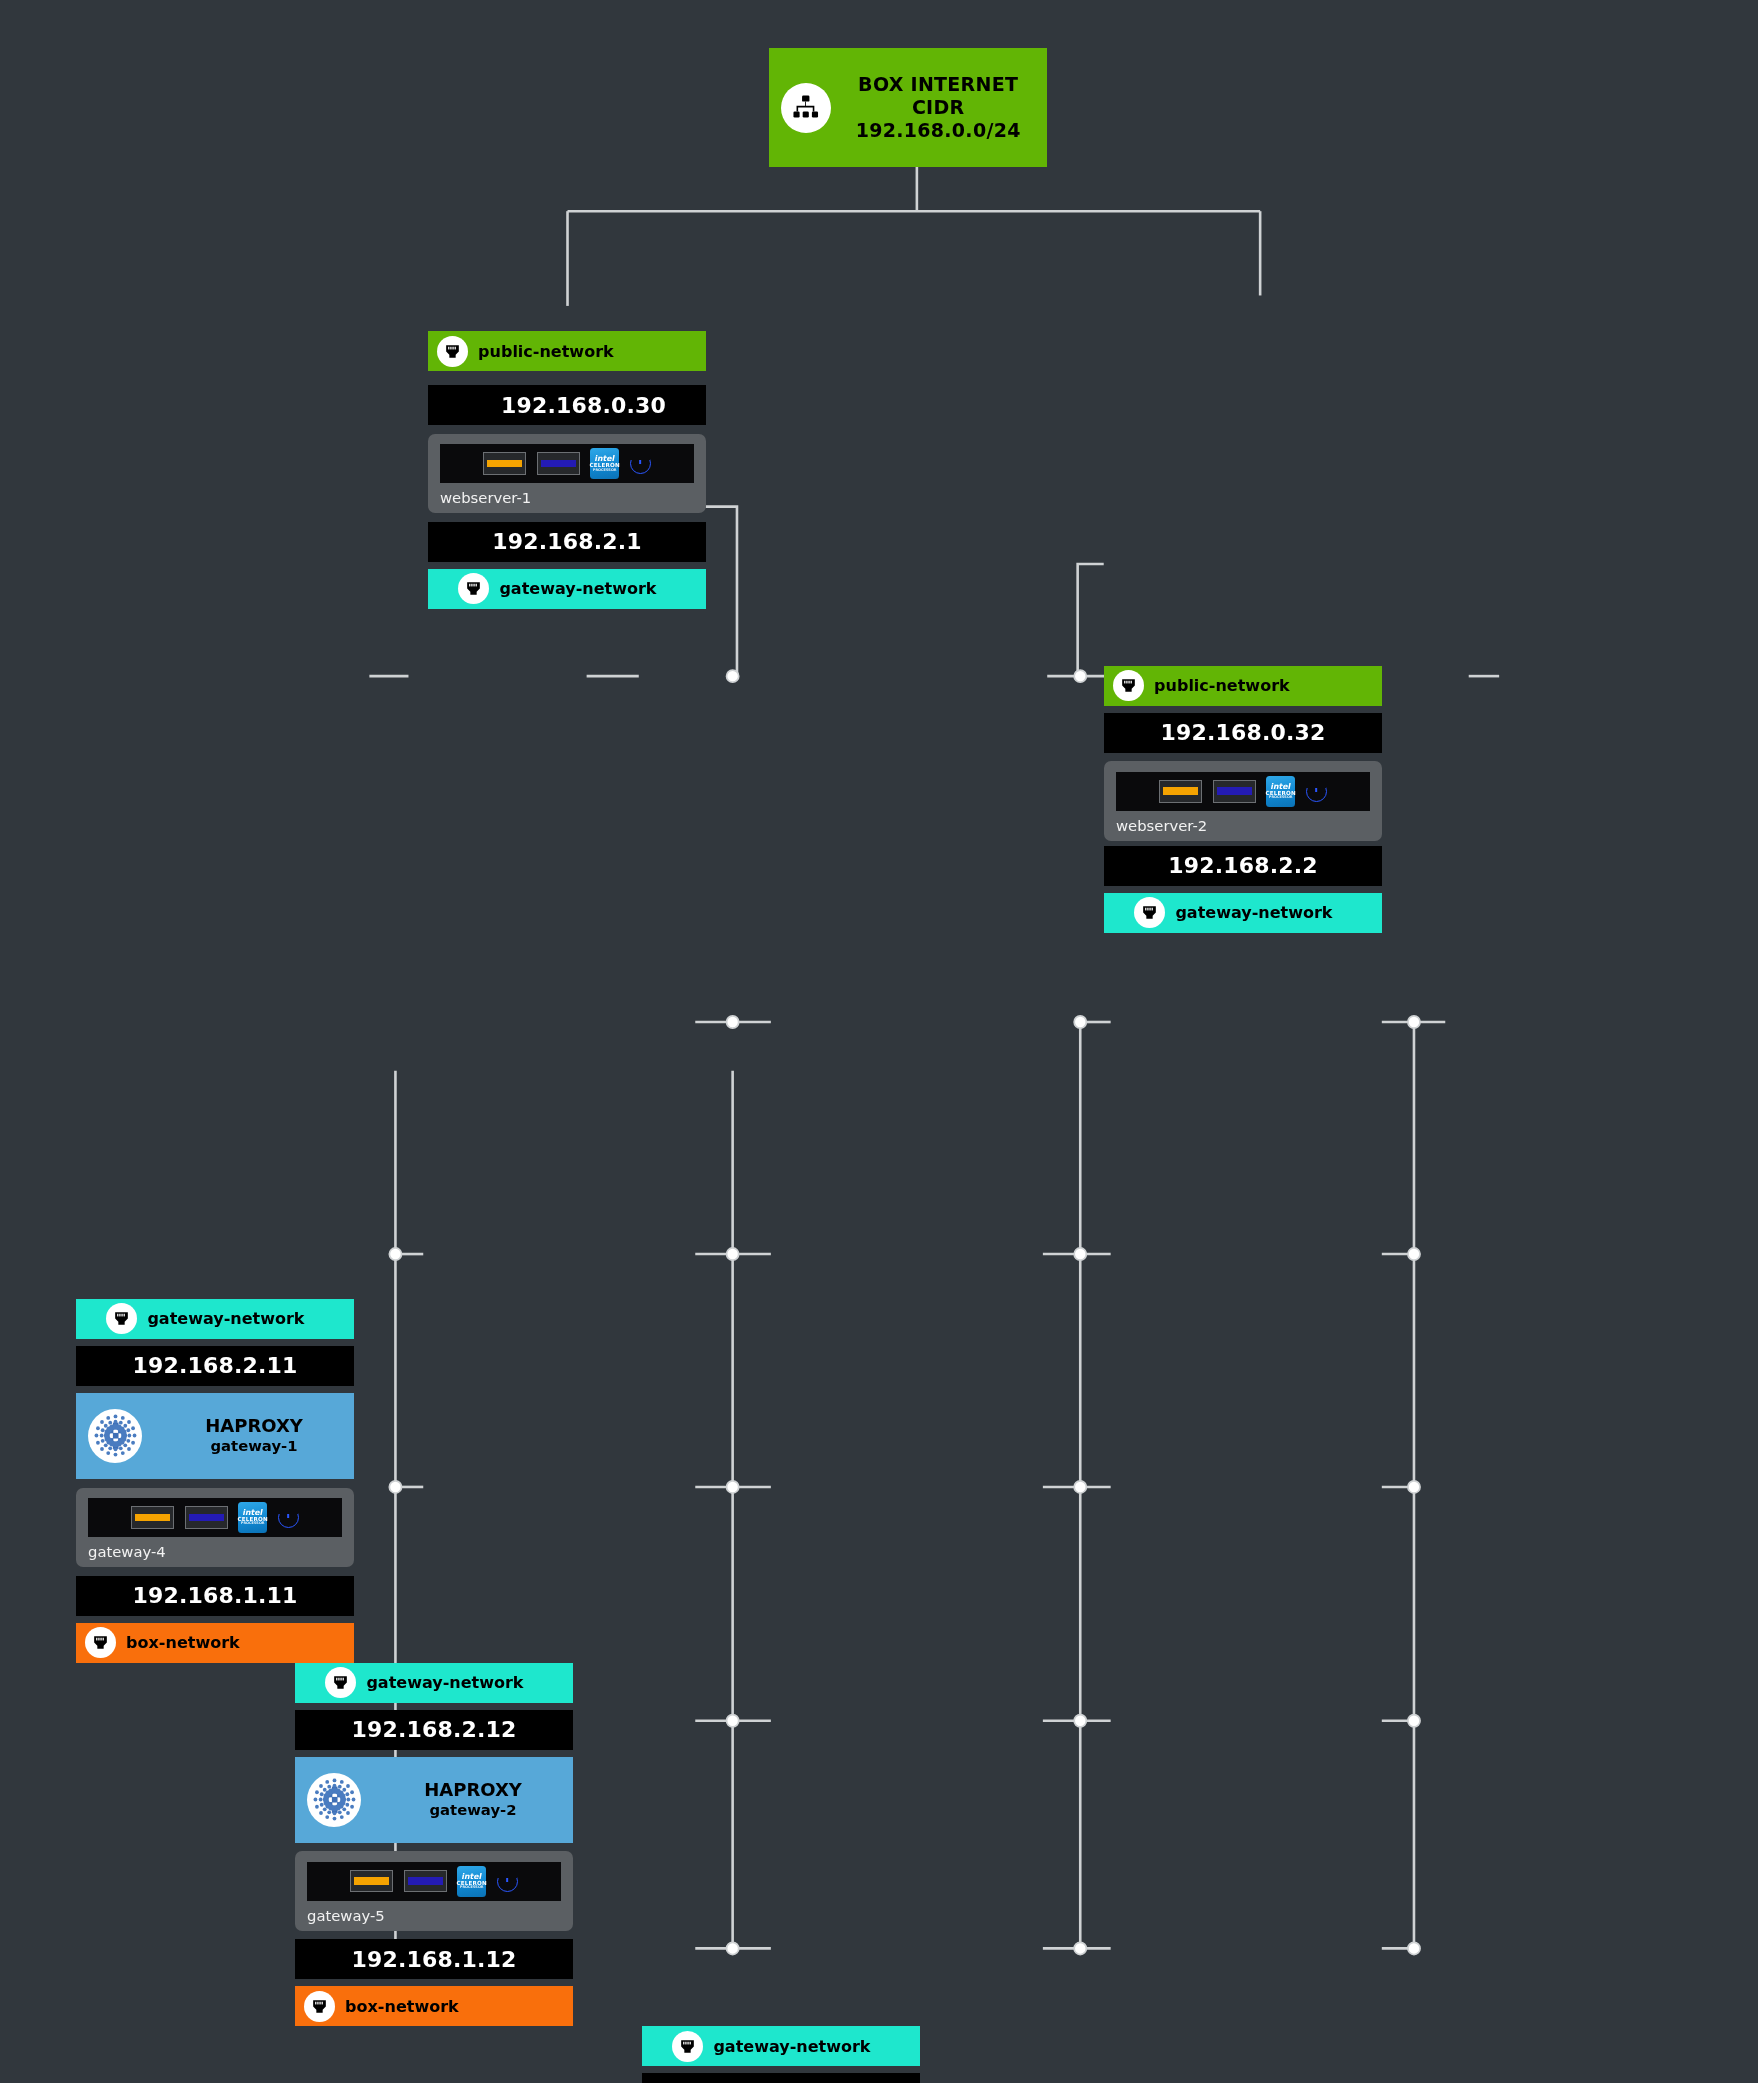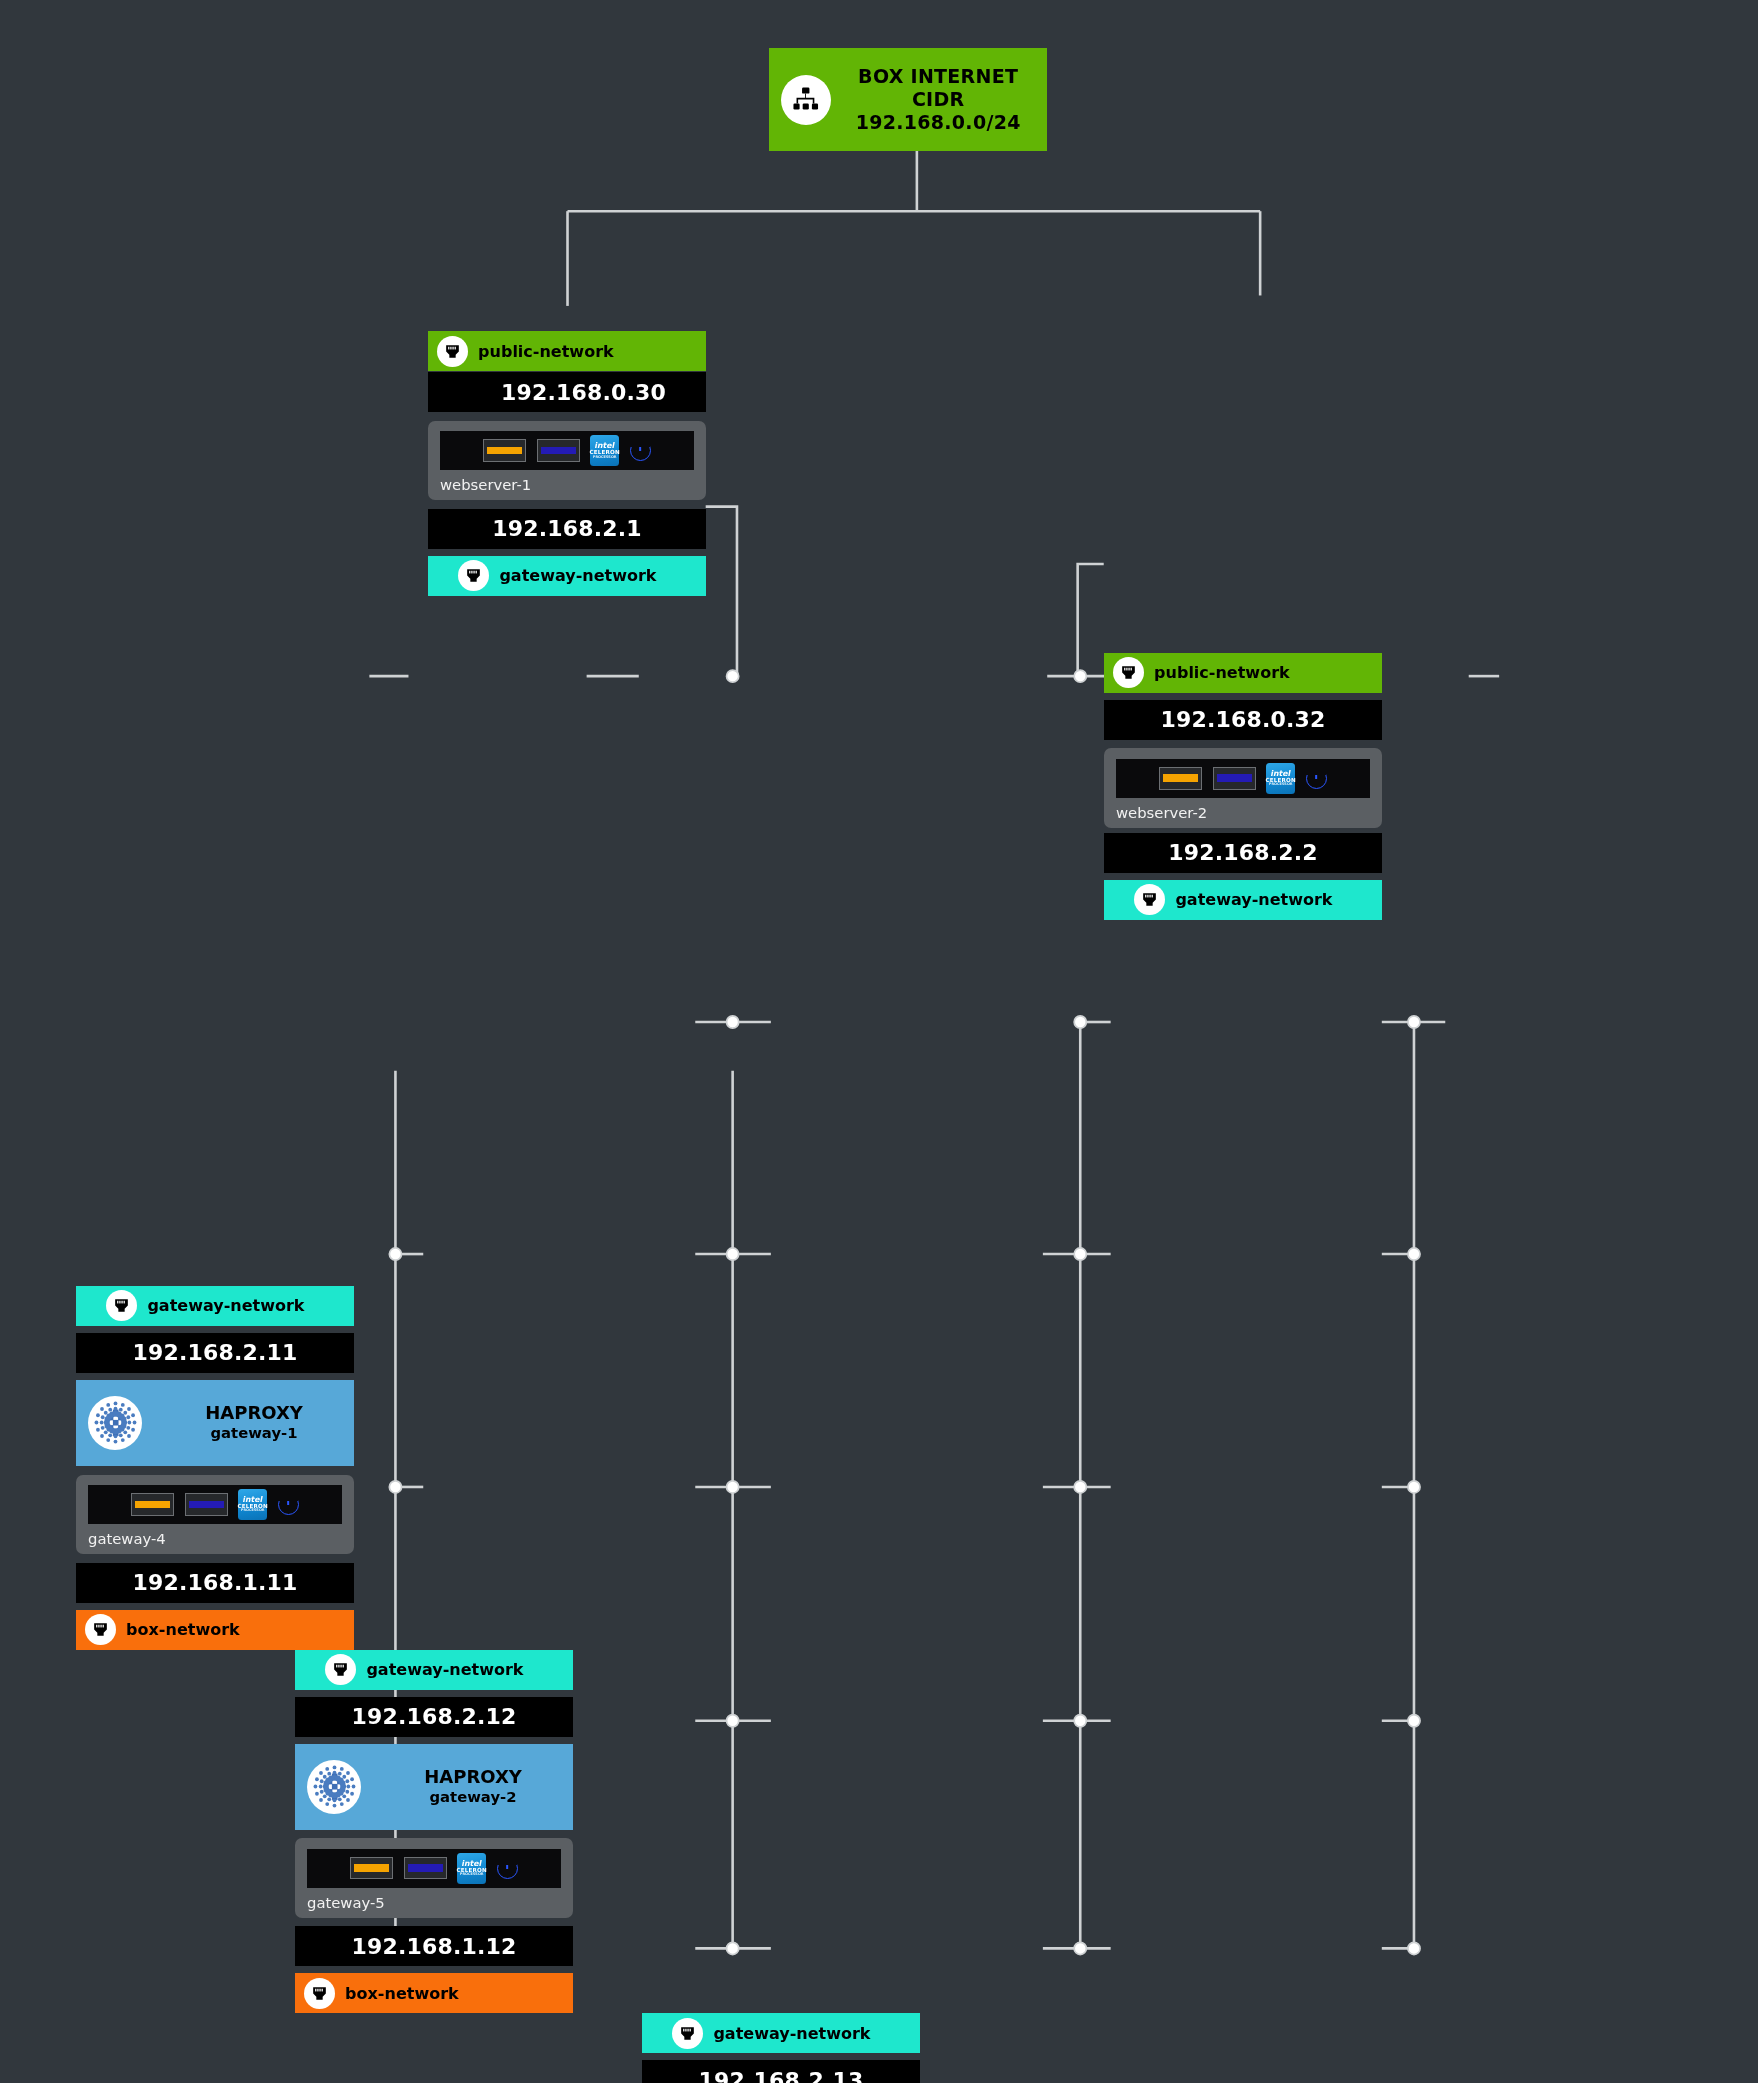--- a/index.html
+++ b/index.html
@@ -209,21 +209,21 @@
 
       <circle cx="455" cy="2242" r="7"></circle>
       <circle cx="843" cy="2242" r="7"></circle>
       <circle cx="1243" cy="2242" r="7"></circle>
       <circle cx="1627" cy="2242" r="7"></circle>
     </g>
   </svg>
 
 
   <div class="node zt" style="left:769px;top:48px;width:278px;height:98px;">
-    <div class="cidr" style="width:278px;height:103px;">
+    <div class="cidr" style="width:278px;height:119px;">
       <span class="disc">
         <svg width="29.5" height="29.5" viewBox="0 0 24 24" fill="#000">
           <rect x="9" y="2" width="6" height="5" rx="1"></rect>
           <rect x="2" y="15" width="5" height="5" rx="1"></rect>
           <rect x="9.5" y="15" width="5" height="5" rx="1"></rect>
           <rect x="17" y="15" width="5" height="5" rx="1"></rect>
           <path d="M11.4 7v3.4H4.5V15h1.3v-3.3h11.9V15h1.3v-4.6h-6.9V7z"></path>
         </svg>
       </span>
       <span class="txt">
@@ -240,21 +240,21 @@
         <svg width="19" height="19" viewBox="0 0 24 24" fill="#000">
           <path d="M4 4h16v8l-4 4v4H8v-4l-4-4z"></path>
           <rect x="6.5" y="6" width="1.6" height="3.4" fill="#fff"></rect>
           <rect x="9.2" y="6" width="1.6" height="3.4" fill="#fff"></rect>
           <rect x="11.9" y="6" width="1.6" height="3.4" fill="#fff"></rect>
           <rect x="14.6" y="6" width="1.6" height="3.4" fill="#fff"></rect>
         </svg>
       </span>
       <span class="lbl">public-network</span>
     </div>
-    <div class="ipbar" style="margin-top:1px;padding-left:33px;">
+    <div class="ipbar" style="margin-top:14px;padding-left:33px;">
       <span>192.168.0.30</span>
     </div>
     <div class="server" style="margin-top:8.7px;">
       <div class="face">
         <span class="slot amber">
             <i></i>
           </span>
         <span class="slot blue">
             <i></i>
           </span>

